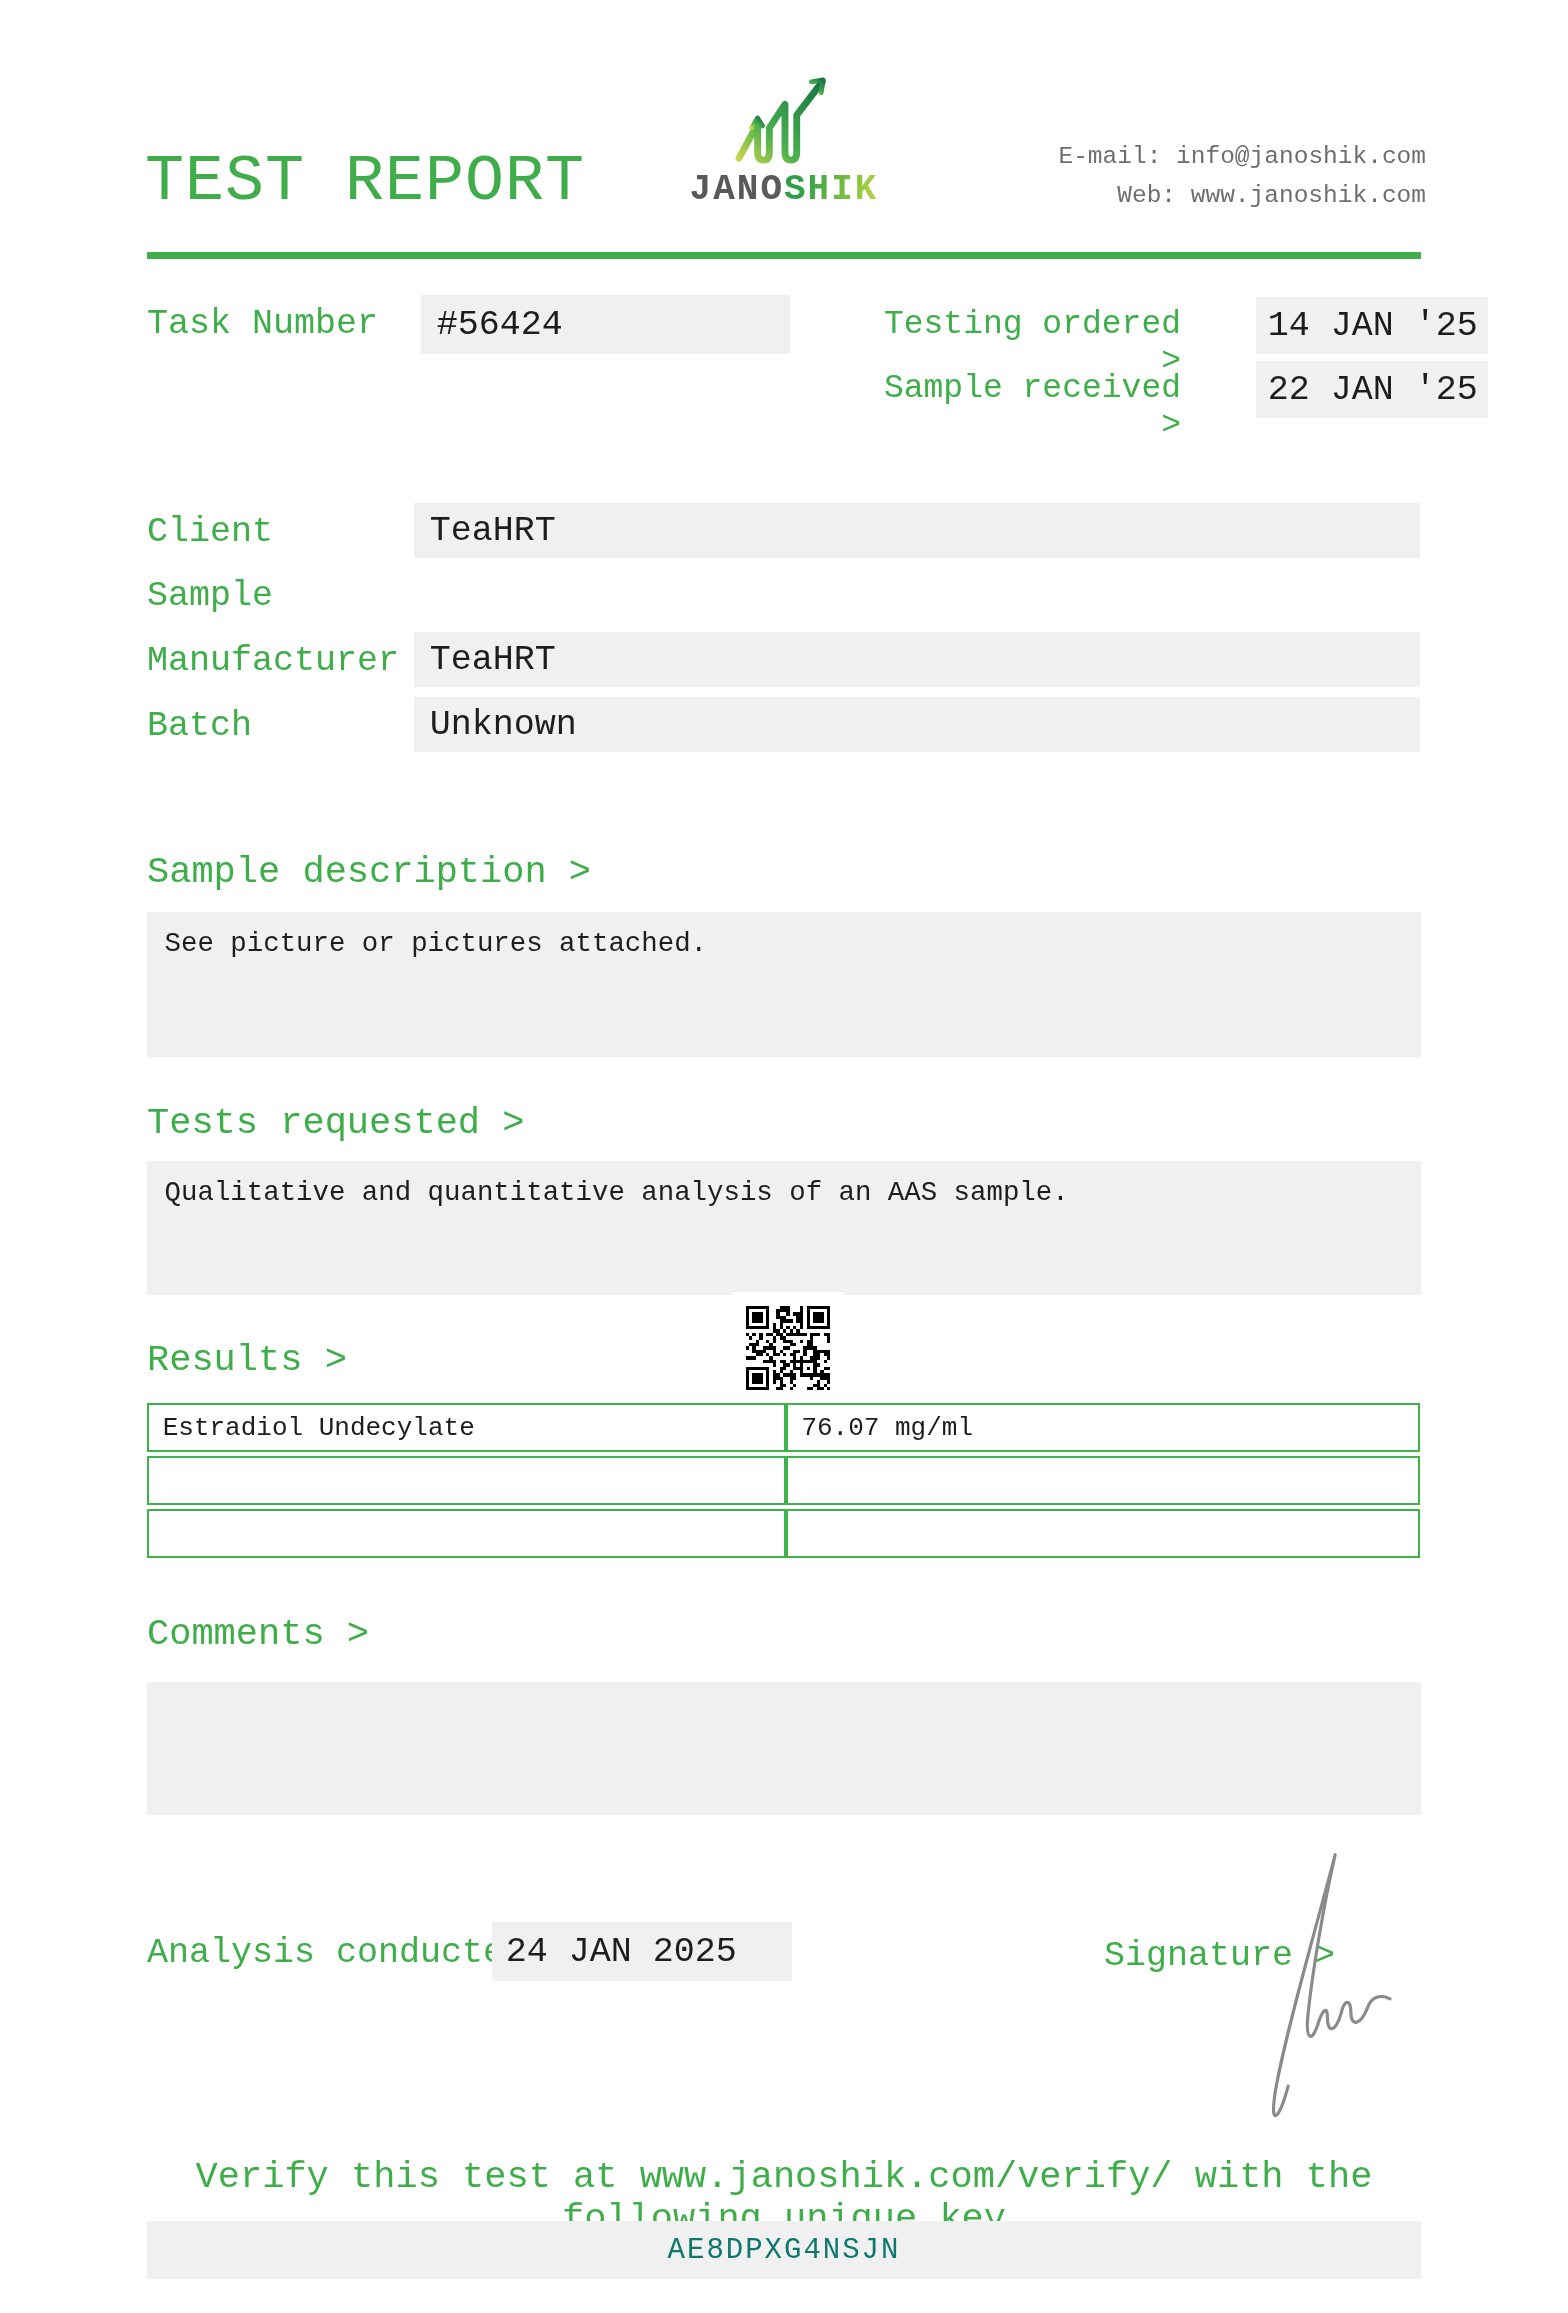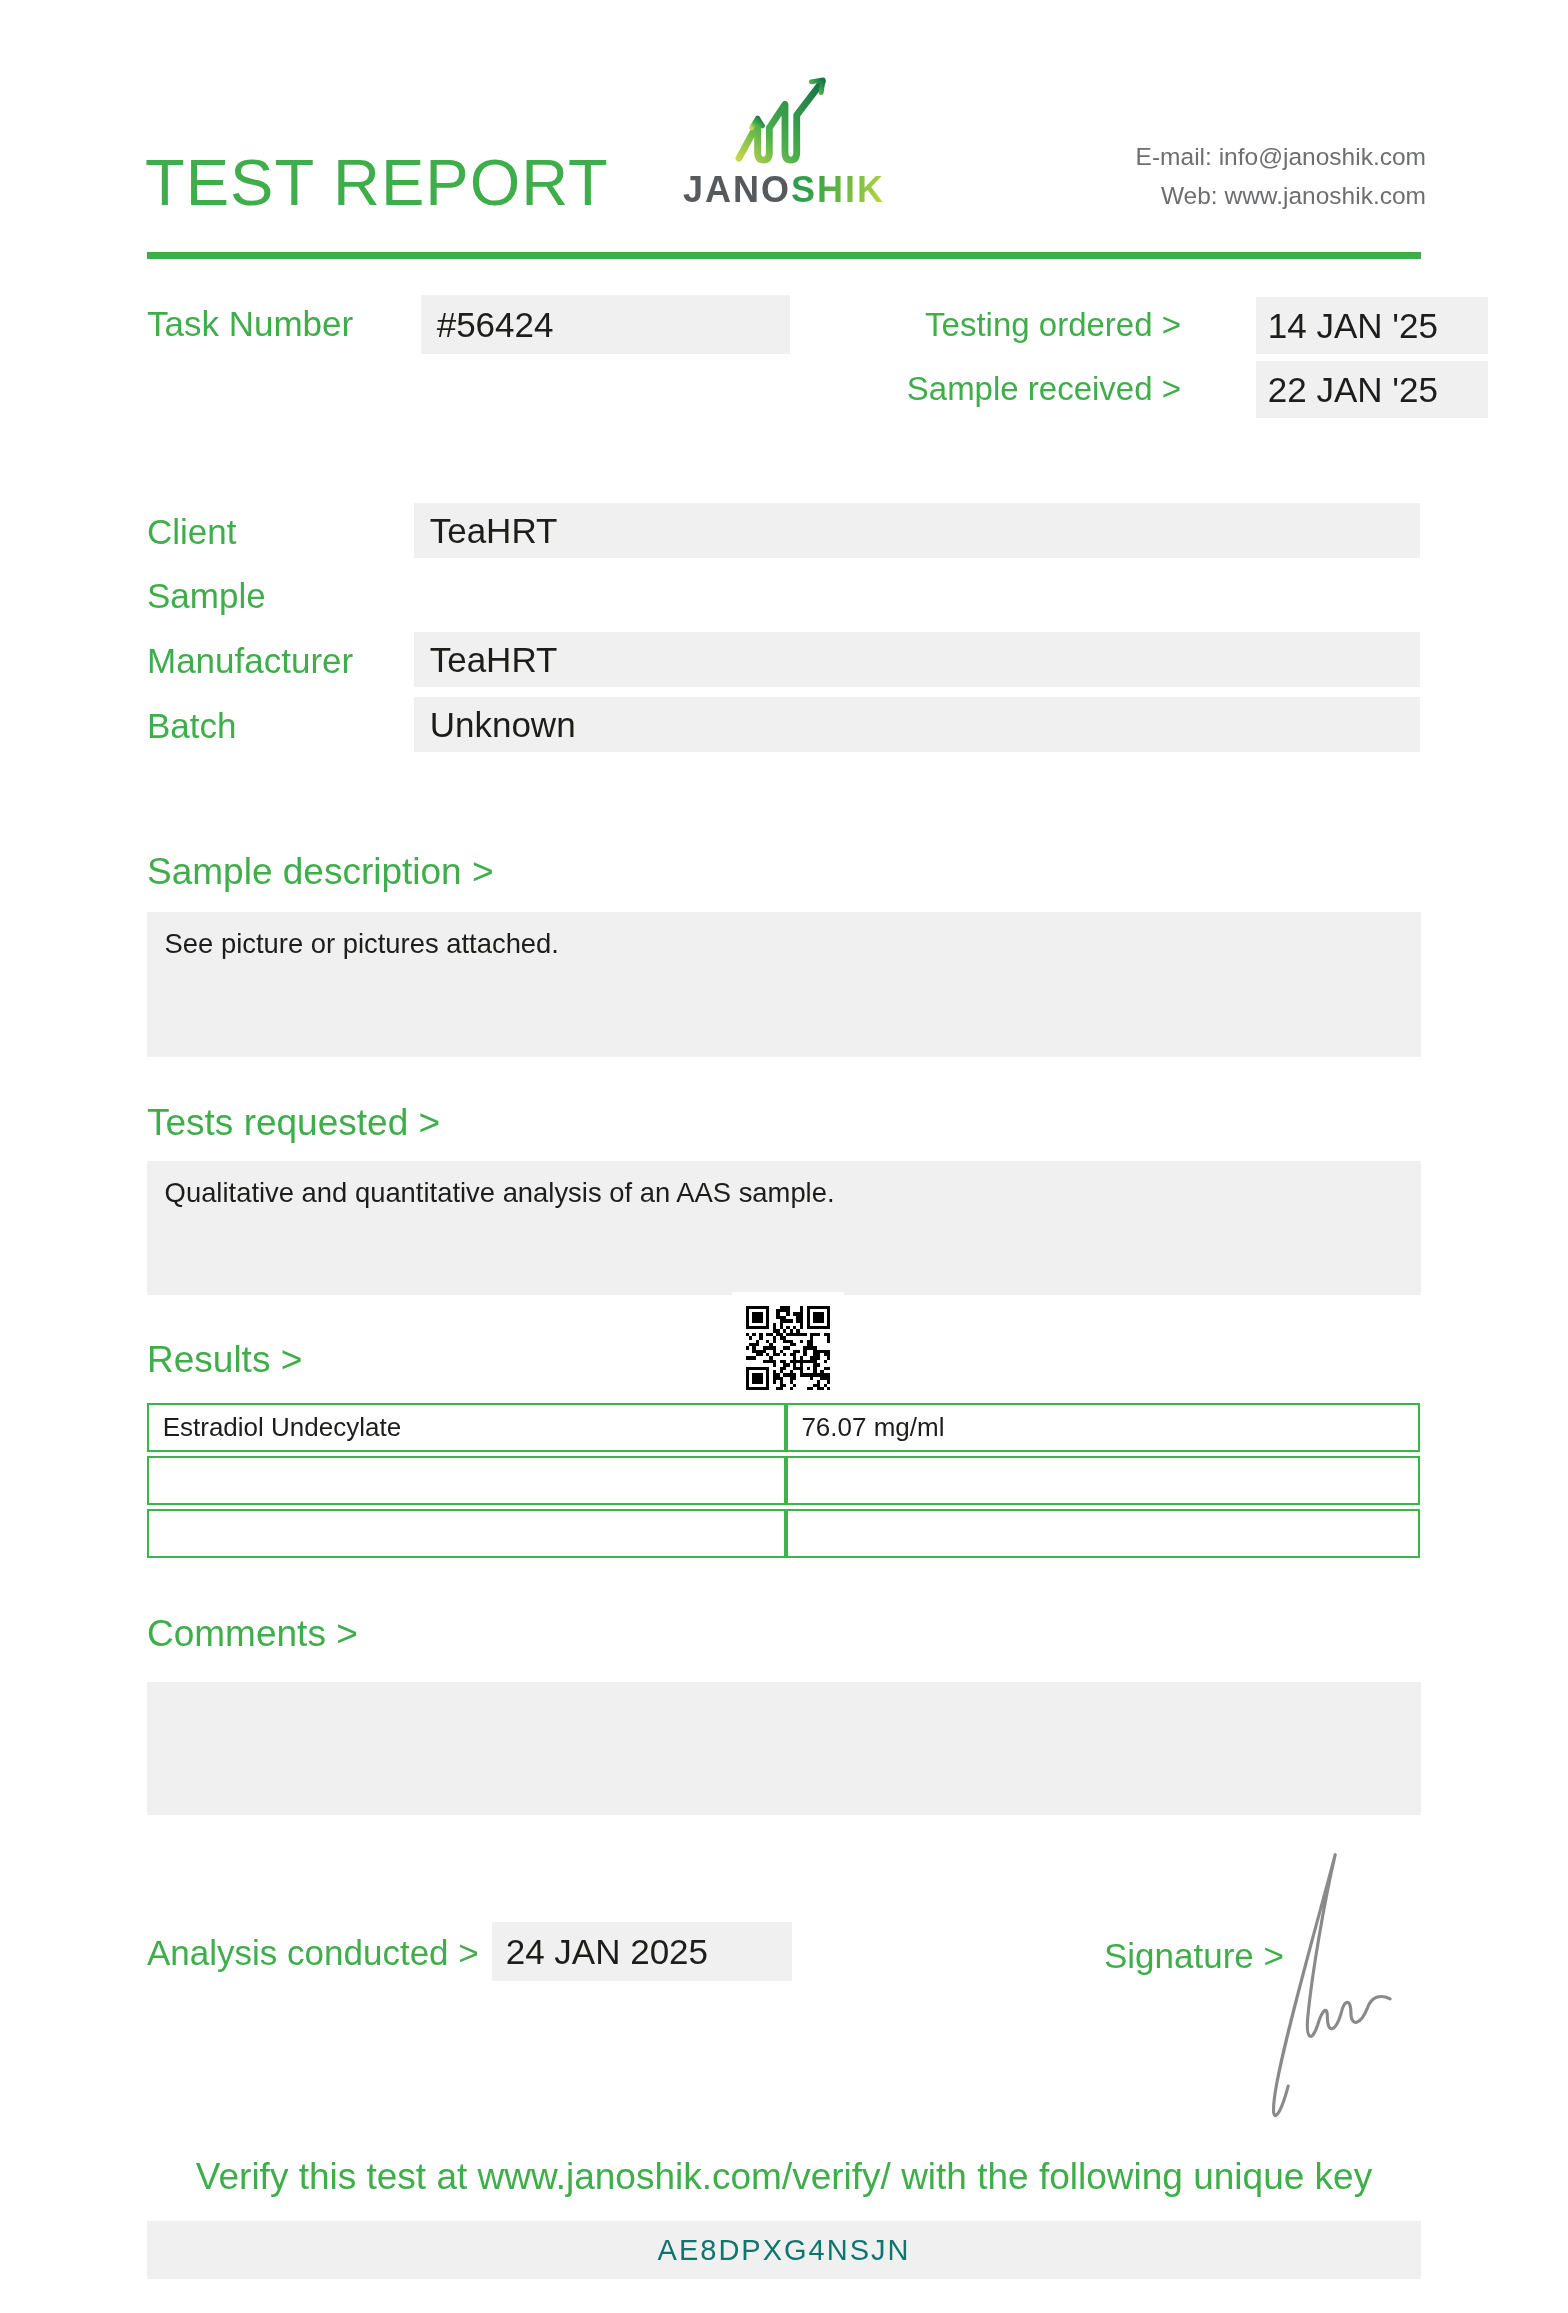--- a/index.html
+++ b/index.html
@@ -1,18 +1,18 @@
 <!DOCTYPE html>
 <html><head>
 <meta charset="utf-8">
 <style>
   html,body { margin:0; padding:0; background:#ffffff; }
   .page {
     position:relative; width:1568px; height:2313px; background:#ffffff;
-    font-family:Liberation Sans, sans-serif; color:#1d1d1b; overflow:hidden;
+    font-family:Liberation Mono, monospace; color:#1d1d1b; overflow:hidden;
   }
   .abs { position:absolute; }
   .green { color:#3fae4a; }
   
   .title { left:145px; top:145px; font-size:65px; letter-spacing:1px; color:#3fae4a; font-weight:400; }
   .logo-icon { left:733px; top:74px; width:102px; height:90px; }
   .logo-text { left:637px; top:169px; width:294px; text-align:center; font-size:36px; font-weight:bold; letter-spacing:2px; color:#58595b; }
   .logo-text .shik {
     background:linear-gradient(105deg,#2f9e49 20%,#8dc63f 75%,#c8d64b 100%);
     -webkit-background-clip:text; background-clip:text; color:transparent;

